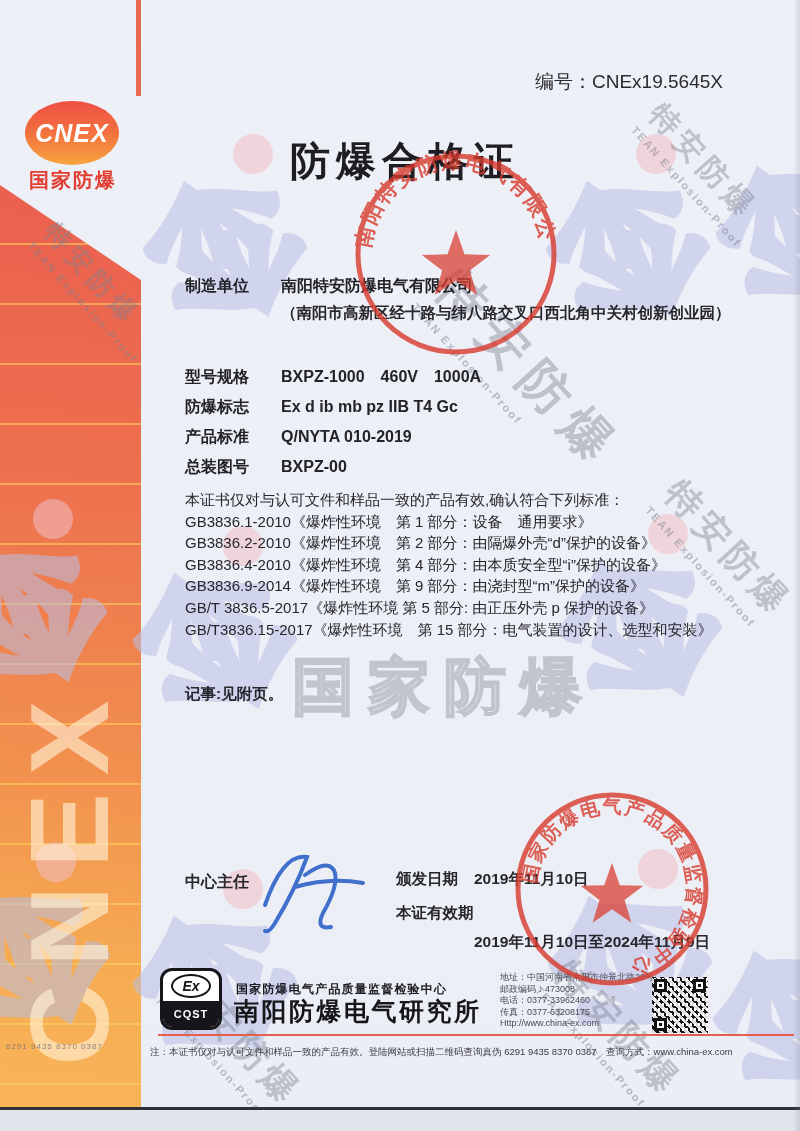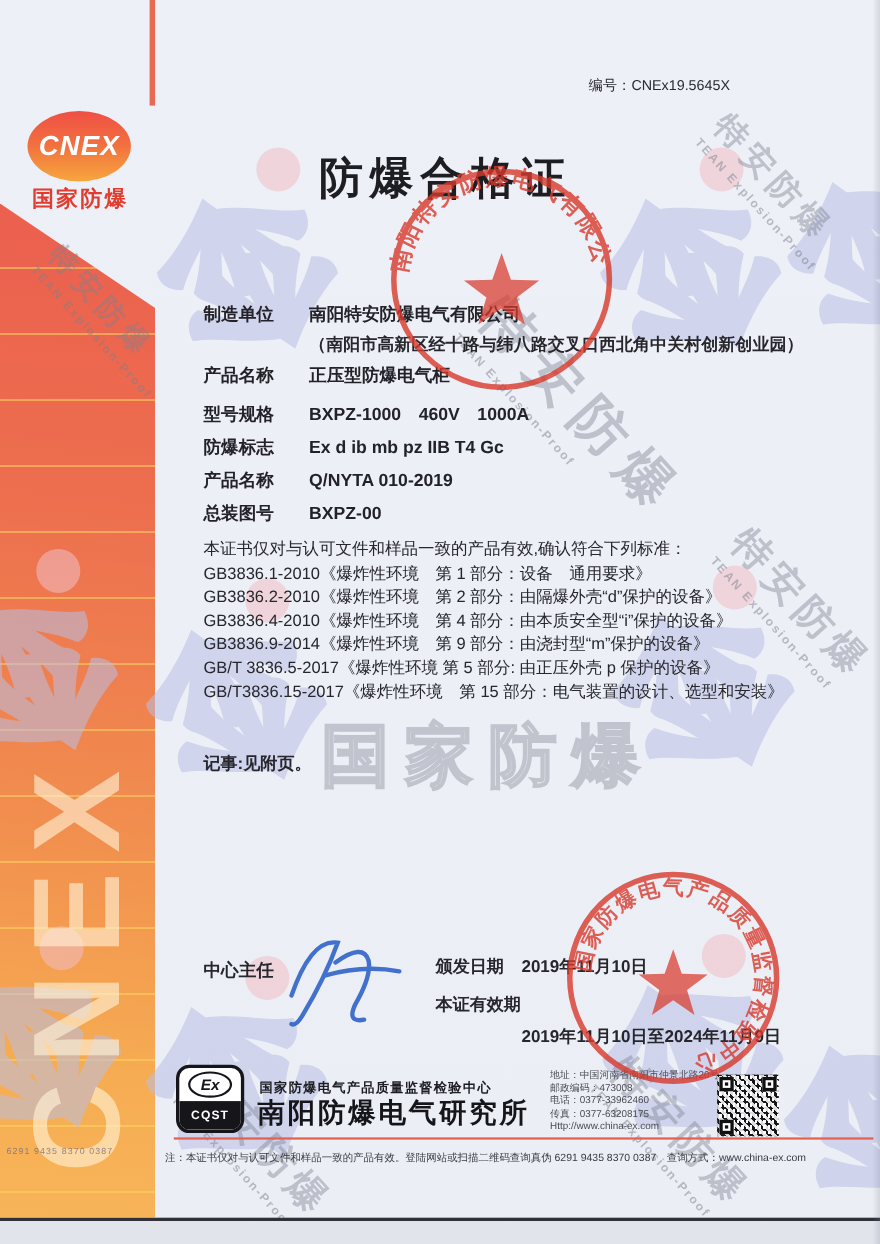--- a/index.html
+++ b/index.html
@@ -43,21 +43,21 @@
   .fans .motif{opacity:.55;}
 
   
   .wm{position:absolute;transform:rotate(48deg);transform-origin:left top;z-index:2;
       color:rgba(125,128,142,.42);font-weight:700;letter-spacing:6px;white-space:nowrap;pointer-events:none;}
   .wm .wm-en{display:block;font-size:11px;font-weight:600;letter-spacing:2px;margin-top:2px;color:rgba(125,128,142,.5);}
   .wm-outline{left:292px;top:645px;font-size:62px;font-weight:800;letter-spacing:14px;z-index:2;
       color:transparent;-webkit-text-stroke:2px rgba(150,153,165,.5);white-space:nowrap;pointer-events:none;}
 
   
-  .certno{left:535px;top:69px;font-size:13px;color:#2a2a30;z-index:3;}
+  .certno{left:535px;top:69px;font-size:19px;color:#2a2a30;z-index:3;}
   .title{left:255px;top:134px;width:300px;text-align:center;font-size:40px;font-weight:800;letter-spacing:6px;color:#1d1d22;z-index:3;}
 
   
   .frow{position:absolute;left:185px;font-size:16px;color:#222228;z-index:3;white-space:nowrap;}
   .frow .lb{display:inline-block;width:96px;font-weight:700;}
   .frow .val{font-weight:600;}
   .addr{left:281px;top:303px;font-size:15.5px;font-weight:600;z-index:3;white-space:nowrap;}
 
   
   .stds{left:185px;top:489px;width:600px;z-index:3;}
@@ -195,31 +195,28 @@
 
   <div class="certno abs">
     <span>编号：</span><span>CNEx19.5645X</span>
   </div>
   <div class="title abs">防爆合格证</div>
 
   <div class="frow" style="top:276px">
     <span class="lb">制造单位</span><span class="val">南阳特安防爆电气有限公司</span>
   </div>
   <div class="addr abs">（南阳市高新区经十路与纬八路交叉口西北角中关村创新创业园）</div>
-  <div class="frow" style="top:331px">
-    <span class="lb">产品名称</span><span class="val">正压型防爆电气柜</span>
-  </div>
   <div class="frow" style="top:367px">
     <span class="lb">型号规格</span><span class="val">BXPZ-1000　460V　1000A</span>
   </div>
   <div class="frow" style="top:397px">
     <span class="lb">防爆标志</span><span class="val">Ex d ib mb pz IIB T4 Gc</span>
   </div>
   <div class="frow" style="top:427px">
-    <span class="lb">产品名称</span><span class="val">Q/NYTA 010-2019</span>
+    <span class="lb">产品标准</span><span class="val">Q/NYTA 010-2019</span>
   </div>
   <div class="frow" style="top:457px">
     <span class="lb">总装图号</span><span class="val">BXPZ-00</span>
   </div>
 
   <div class="stds abs">
     <div>本证书仅对与认可文件和样品一致的产品有效,确认符合下列标准：</div>
     <div>GB3836.1-2010《爆炸性环境　第 1 部分：设备　通用要求》</div>
     <div>GB3836.2-2010《爆炸性环境　第 2 部分：由隔爆外壳“d”保护的设备》</div>
     <div>GB3836.4-2010《爆炸性环境　第 4 部分：由本质安全型“i”保护的设备》</div>

